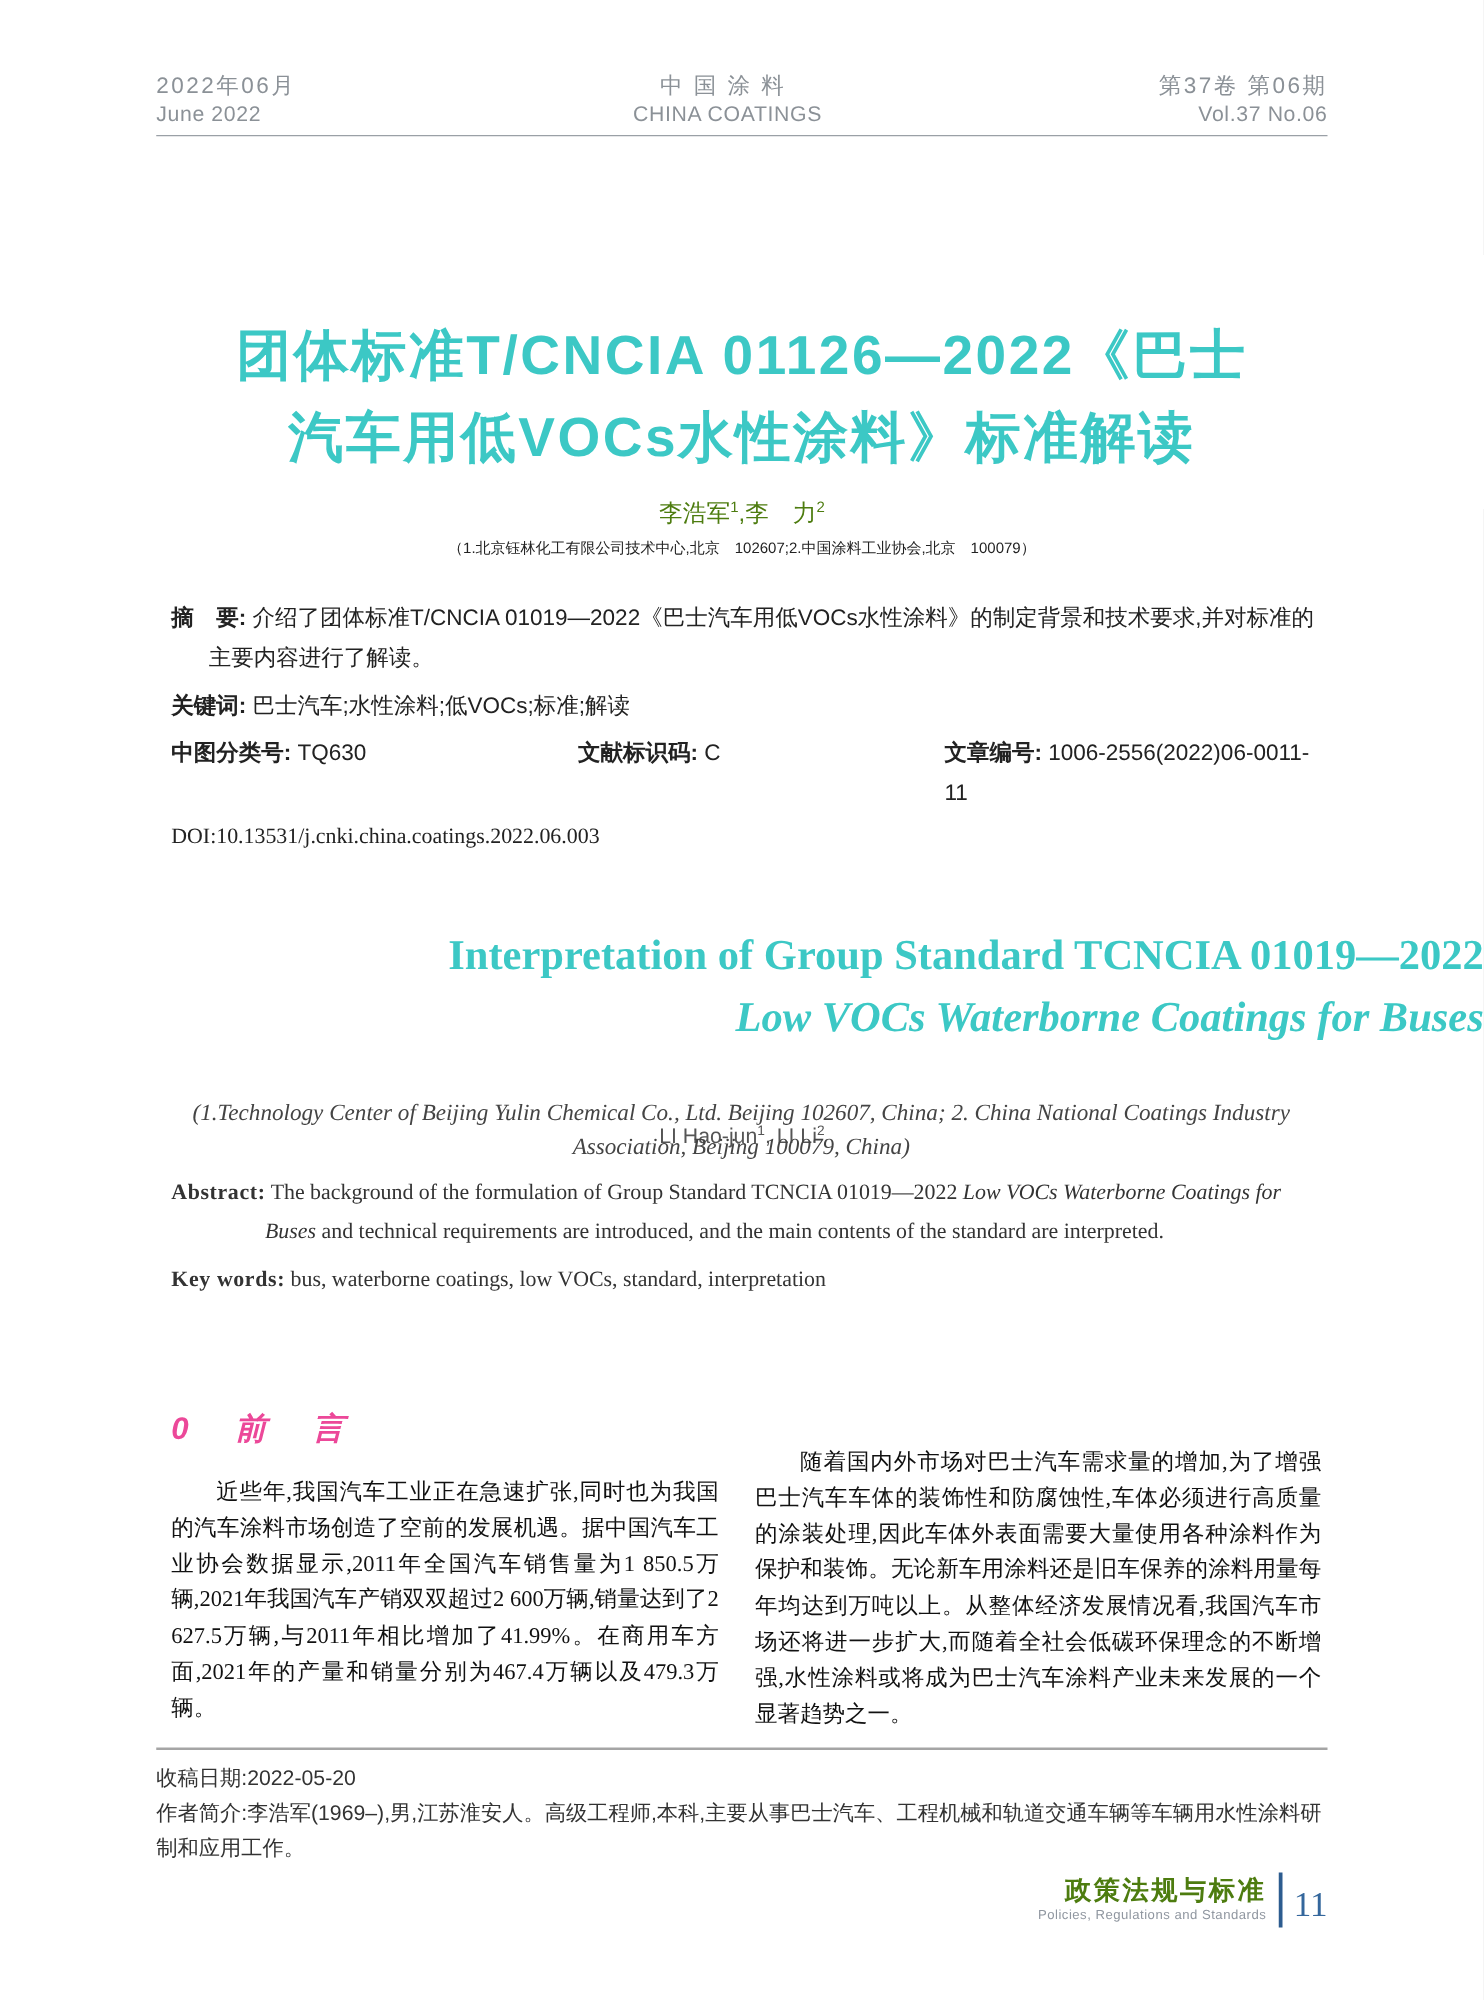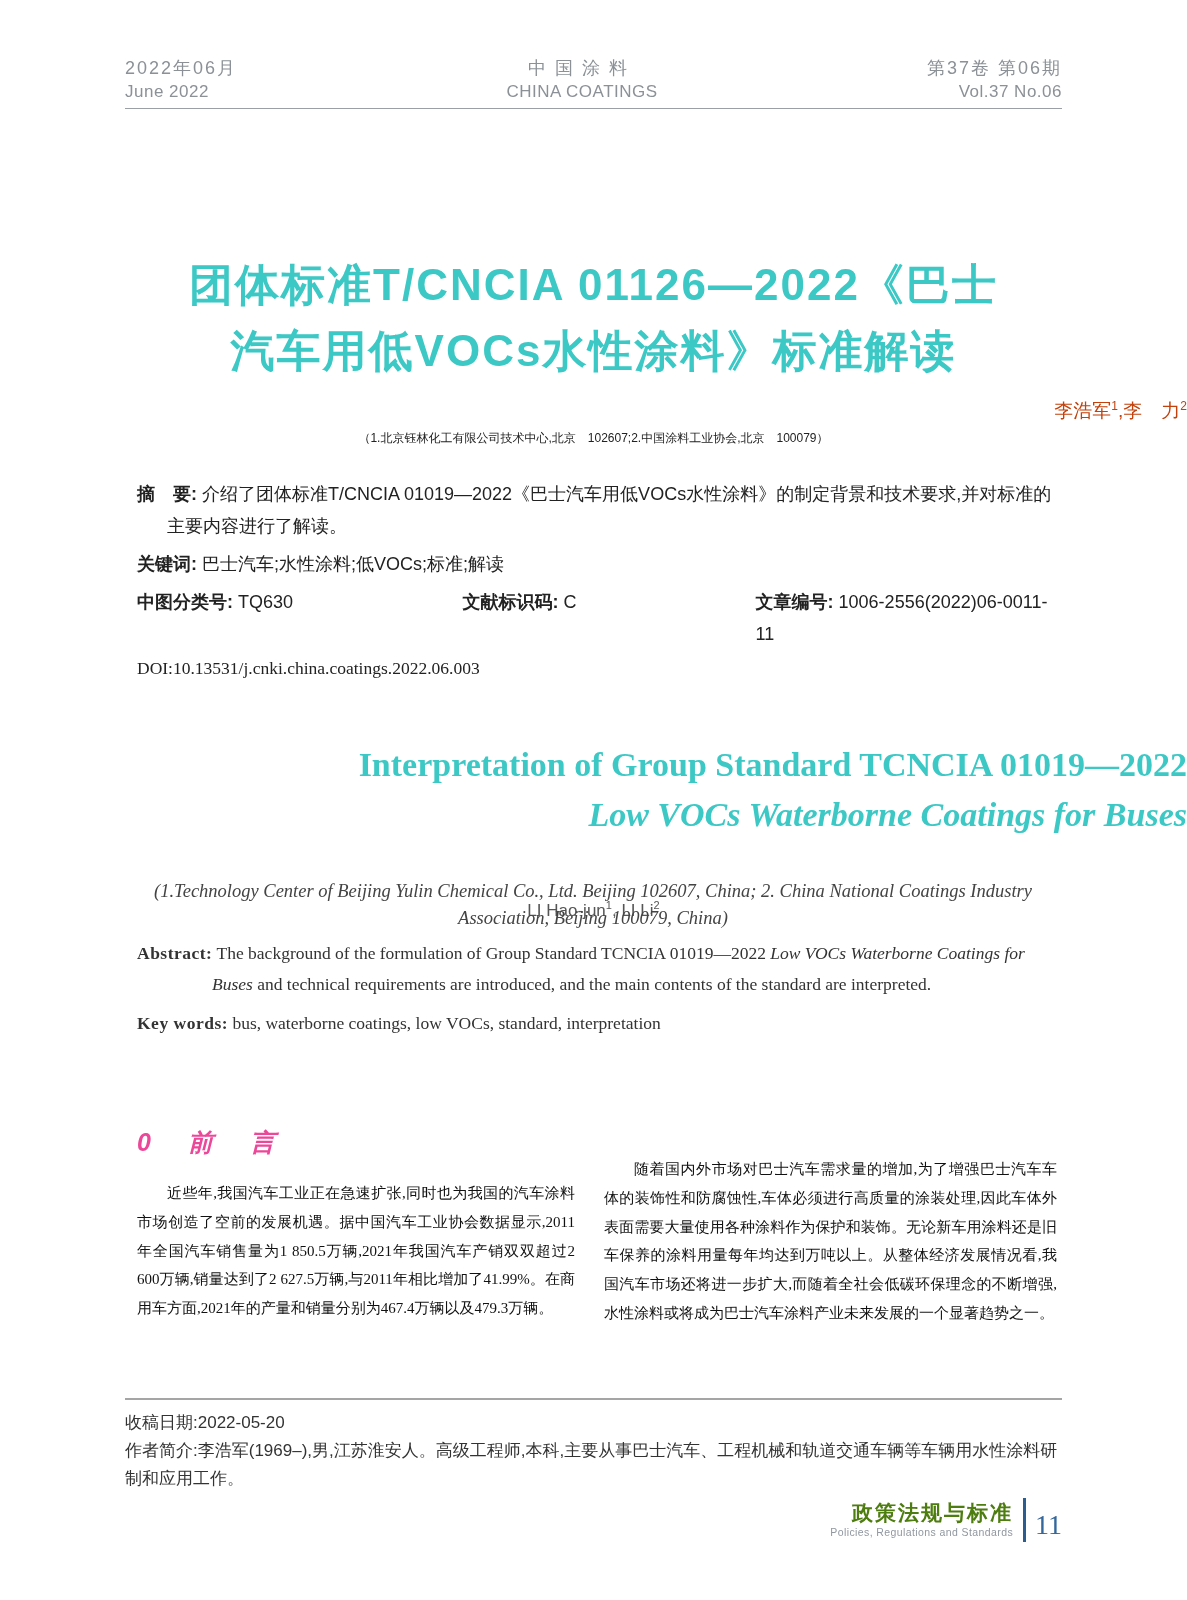--- a/index.html
+++ b/index.html
@@ -18,21 +18,21 @@
   .jheader .cell.center{text-align:center;}
   .jheader .cell.right{text-align:right;}
   .jheader .zh{letter-spacing:2px;}
   .jheader .center .zh{letter-spacing:9px;}
   .jheader .en{font-size:17px;letter-spacing:0.5px;}
   
   .title-zh{
     position:absolute;top:252px;left:0;width:100%;text-align:center;
     color:#3cc8c5;font-weight:bold;font-size:44px;line-height:66px;letter-spacing:2px;
   }
-  .authors-zh{position:absolute;top:398px;left:0;width:100%;text-align:right;font-size:19px;color:#c2410c;}
+  .authors-zh{position:absolute;top:398px;left:0;width:100%;text-align:center;font-size:19px;color:#4d7c0f;}
   .authors-zh sup{font-size:12px;}
   .affil-zh{position:absolute;top:430px;left:0;width:100%;text-align:center;font-size:12px;color:#222;}
   
   .abs-zh{position:absolute;top:478px;left:137px;width:922px;font-size:18px;line-height:32px;color:#222;}
   .abs-zh .hang{padding-left:30px;margin:0;}
   .abs-zh .hang .lbl{margin-left:-30px;}
   .abs-zh .lbl{font-weight:bold;}
   .abs-zh p{margin:0;}
   .abs-zh .kw{margin-top:6px;}
   .abs-zh .meta{margin-top:6px;display:flex;}
@@ -59,21 +59,21 @@
   .abs-en p{margin:0;padding-left:75px;}
   .abs-en .lbl{font-weight:bold;margin-left:-75px;letter-spacing:0.5px;}
   .abs-en .it{font-style:italic;}
   .abs-en .kw{margin-top:8px;}
   
   .colL{position:absolute;top:1126px;left:137px;width:438px;}
   .colR{position:absolute;top:1155px;left:604px;width:453px;}
   .sec-head{color:#ec4899;font-weight:bold;font-size:25px;letter-spacing:6px;margin:0 0 20px 0;font-style:italic;}
   .bodyp{
     margin:0;font-family:"Liberation Serif","DejaVu Serif",serif;
-    font-size:15px;line-height:28.8px;text-align:justify;text-indent:2em;color:#111;
+    font-size:18px;line-height:28.8px;text-align:justify;text-indent:2em;color:#111;
   }
   
   .footnote{
     position:absolute;top:1398px;left:125px;width:937px;
     border-top:2.5px solid #a5a5a5;padding-top:9px;
     font-size:17px;line-height:28px;color:#333;
   }
   .footnote p{margin:0;}
   
   .pfooter{

